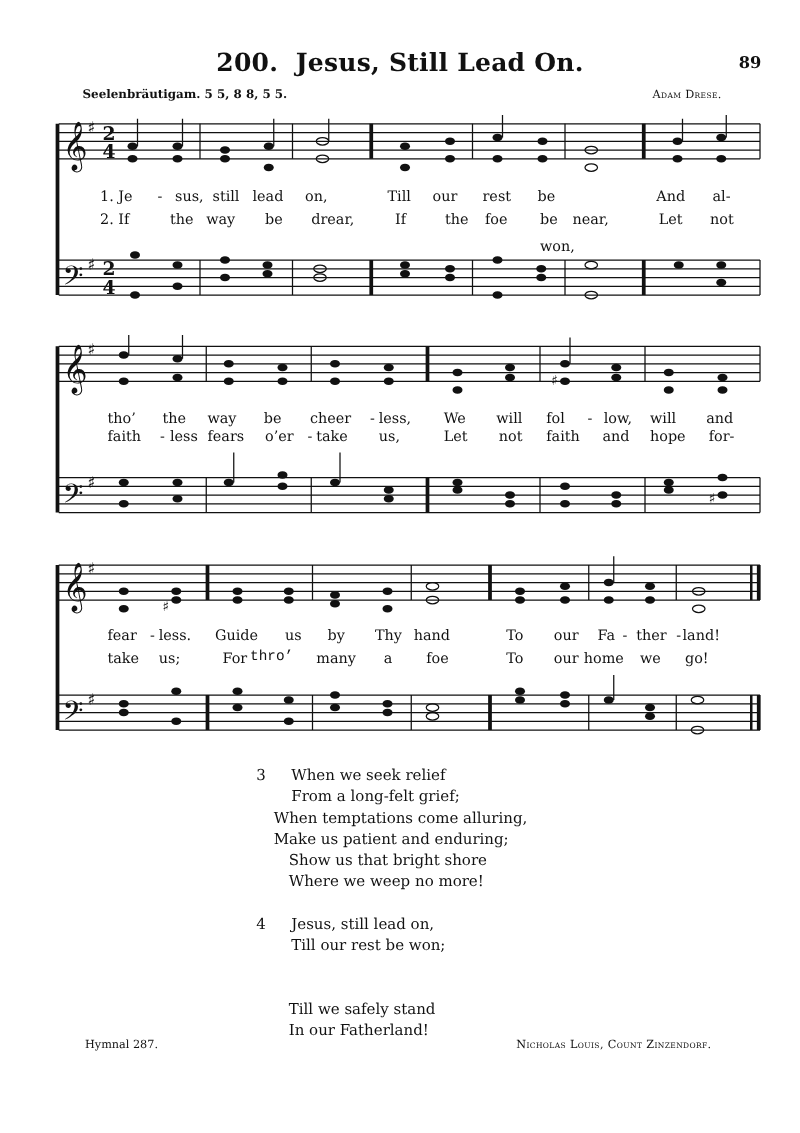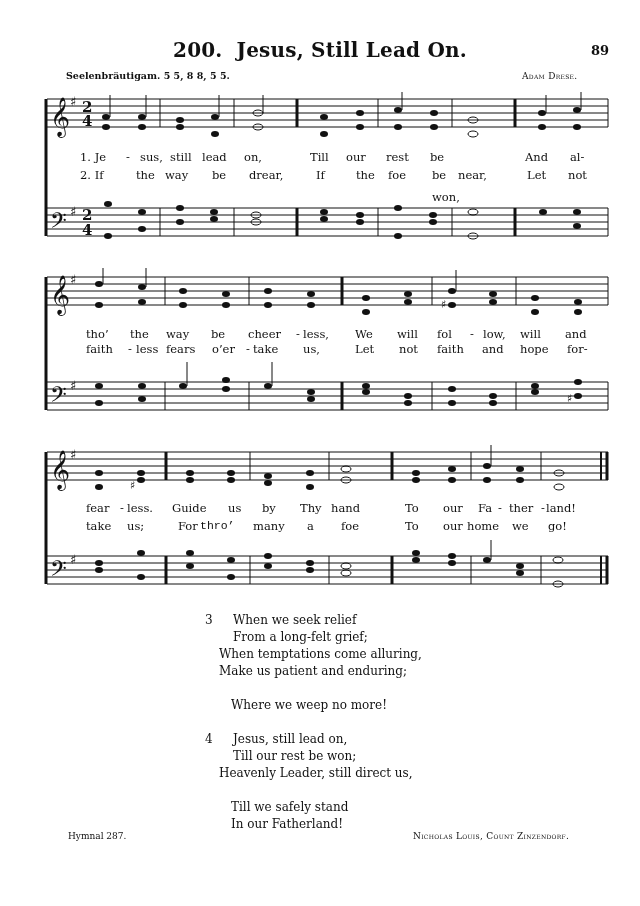--- a/index.html
+++ b/index.html
@@ -398,25 +398,25 @@
     <span style="left: 512px;">we</span>
     <span style="left: 548px;">go!</span>
   </div>
 
 <div class="stanza" style="top:612px;left:205px;width:300px;height:110px">
   <span class="line" style="left:0;top:0">3</span>
   <span class="line" style="left:28px;top:0">When we seek relief</span>
   <span class="line" style="left:28px;top:17px">From a long-felt grief;</span>
   <span class="line" style="left:14px;top:34px">When temptations come alluring,</span>
   <span class="line" style="left:14px;top:51px">Make us patient and enduring;</span>
+  <span class="line" style="left:26px;top:68px">Show us that bright shore</span>
   <span class="line" style="left:26px;top:85px">Where we weep no more!</span>
 </div>
 <div class="stanza" style="top:731px;left:205px;width:300px;height:110px">
   <span class="line" style="left:0;top:0">4</span>
   <span class="line" style="left:28px;top:0">Jesus, still lead on,</span>
   <span class="line" style="left:28px;top:17px">Till our rest be won;</span>
-  <span class="line" style="left:14px;top:34px">Heavenly Leader, still direct us,</span>
   <span class="line" style="left:26px;top:68px">Till we safely stand</span>
   <span class="line" style="left:26px;top:85px">In our Fatherland!</span>
 </div>
 
 <div class="abs footer-left">Hymnal 287.</div>
 <div class="abs footer-right">Nicholas Louis, Count Zinzendorf.</div>
 
 </body></html>

